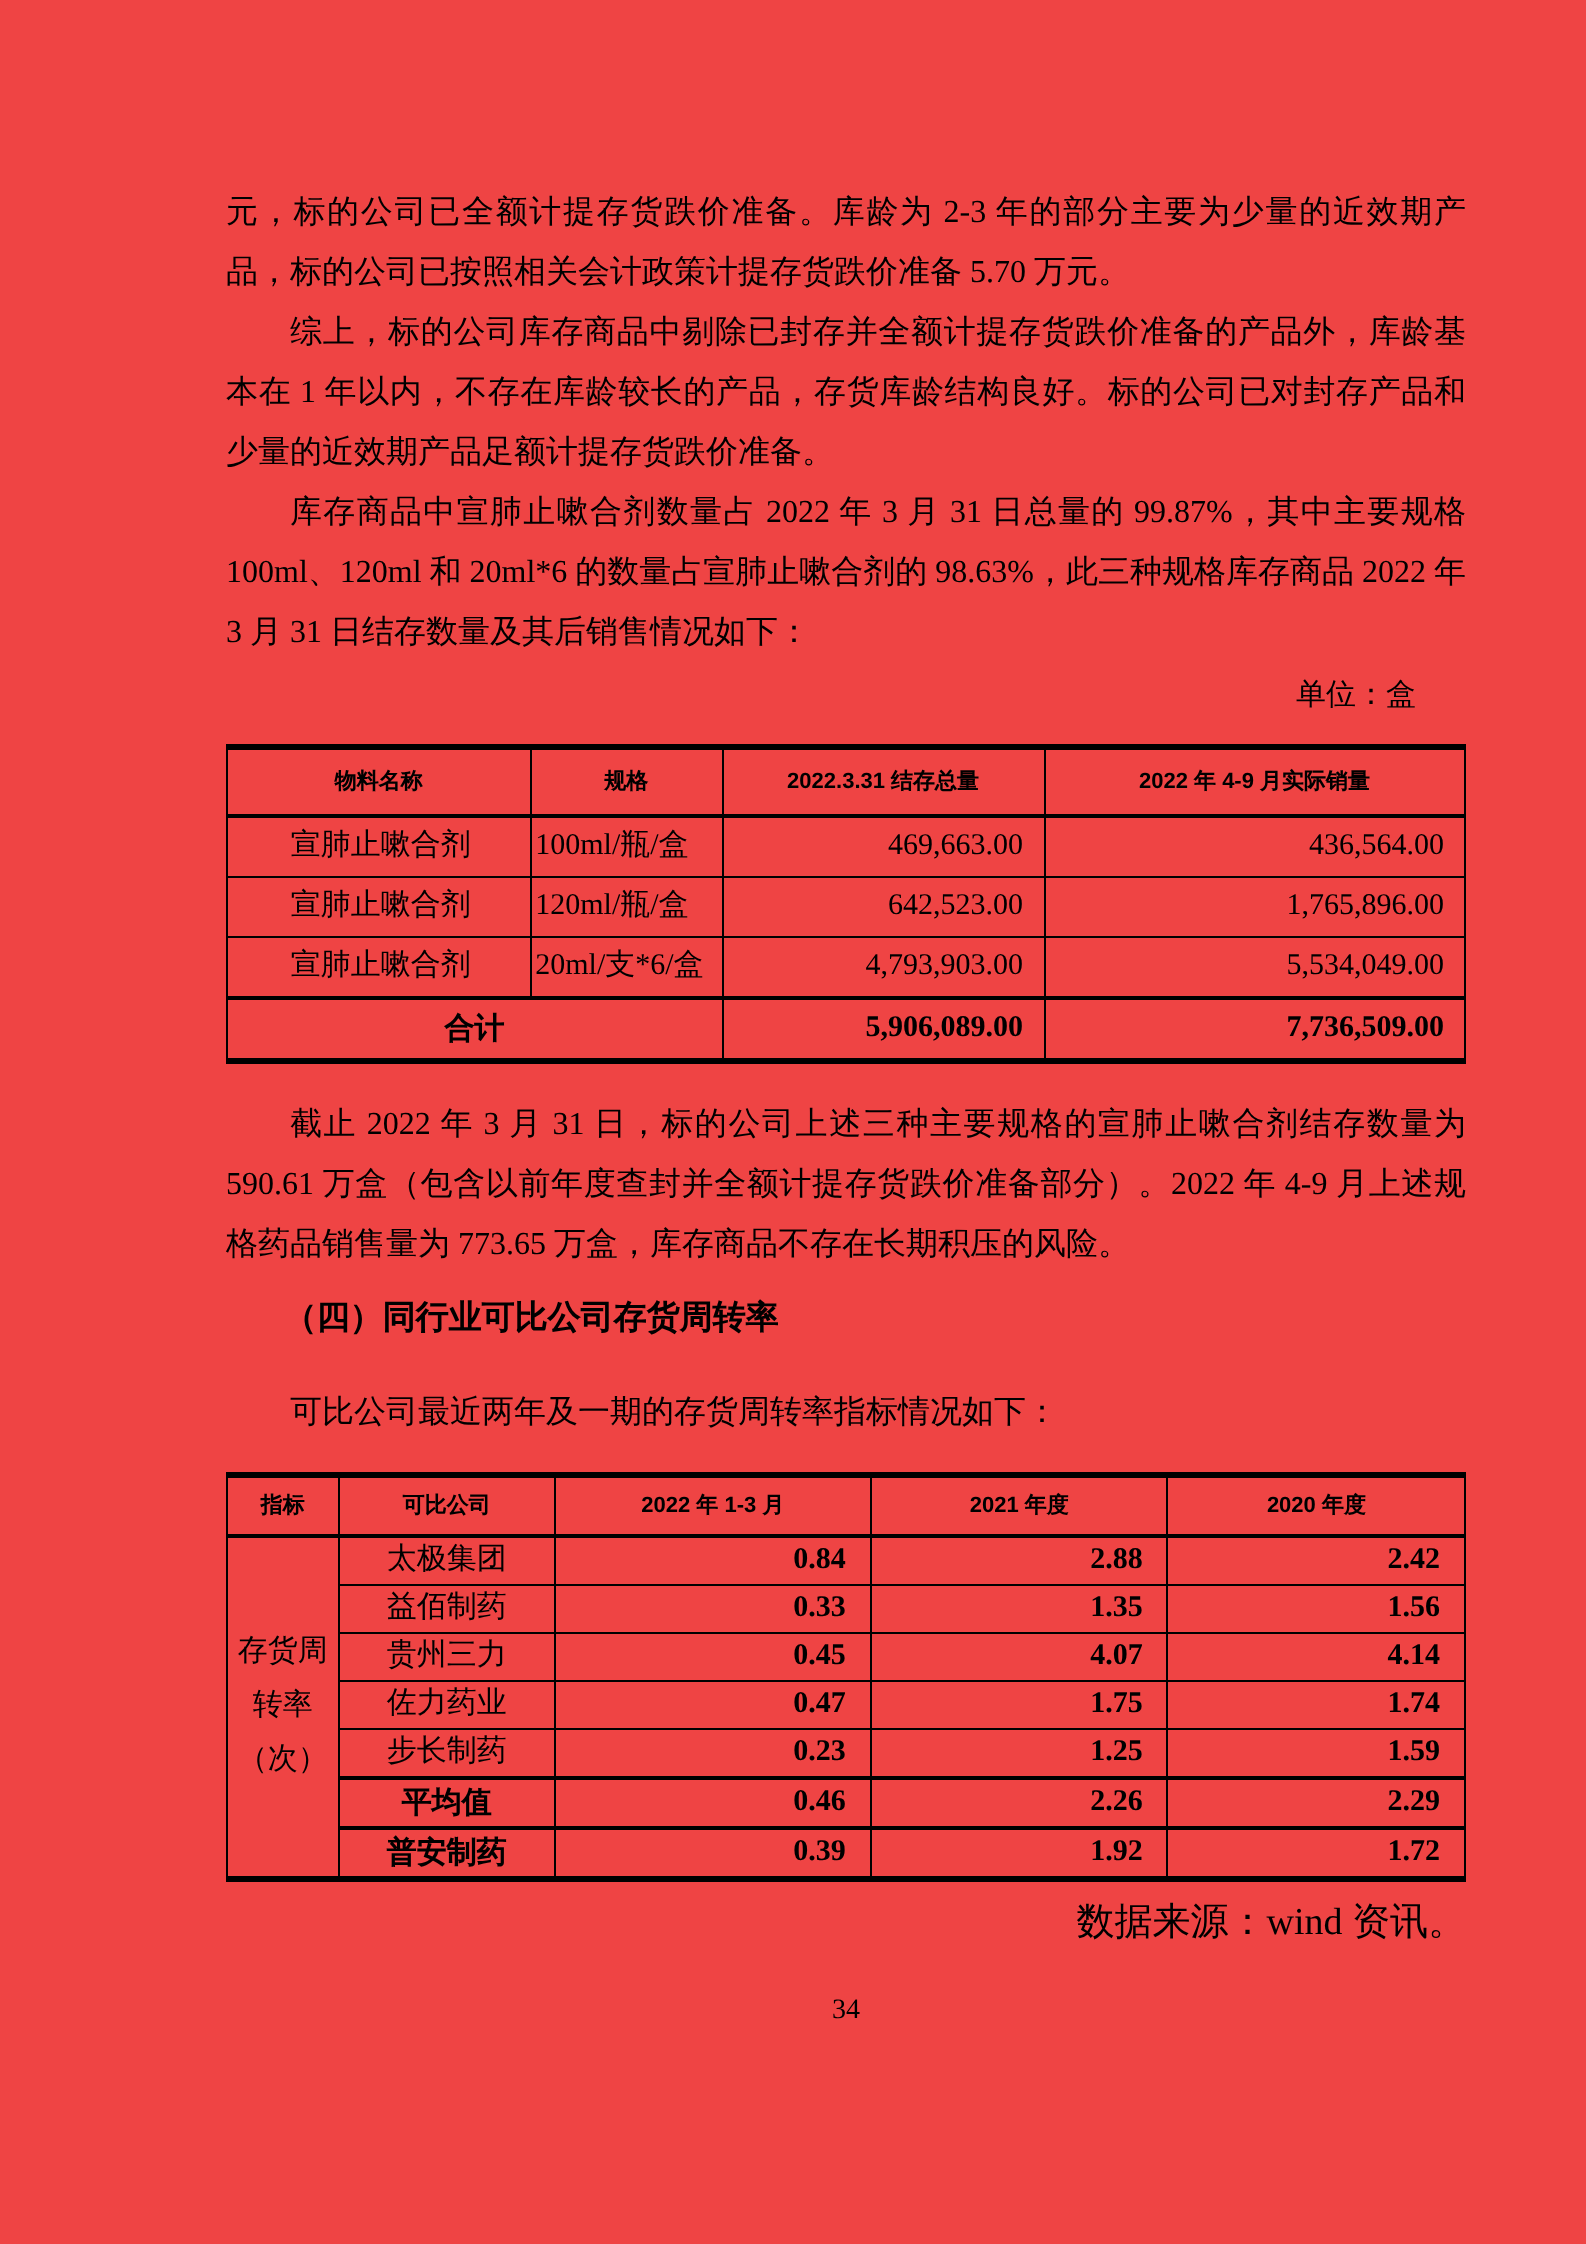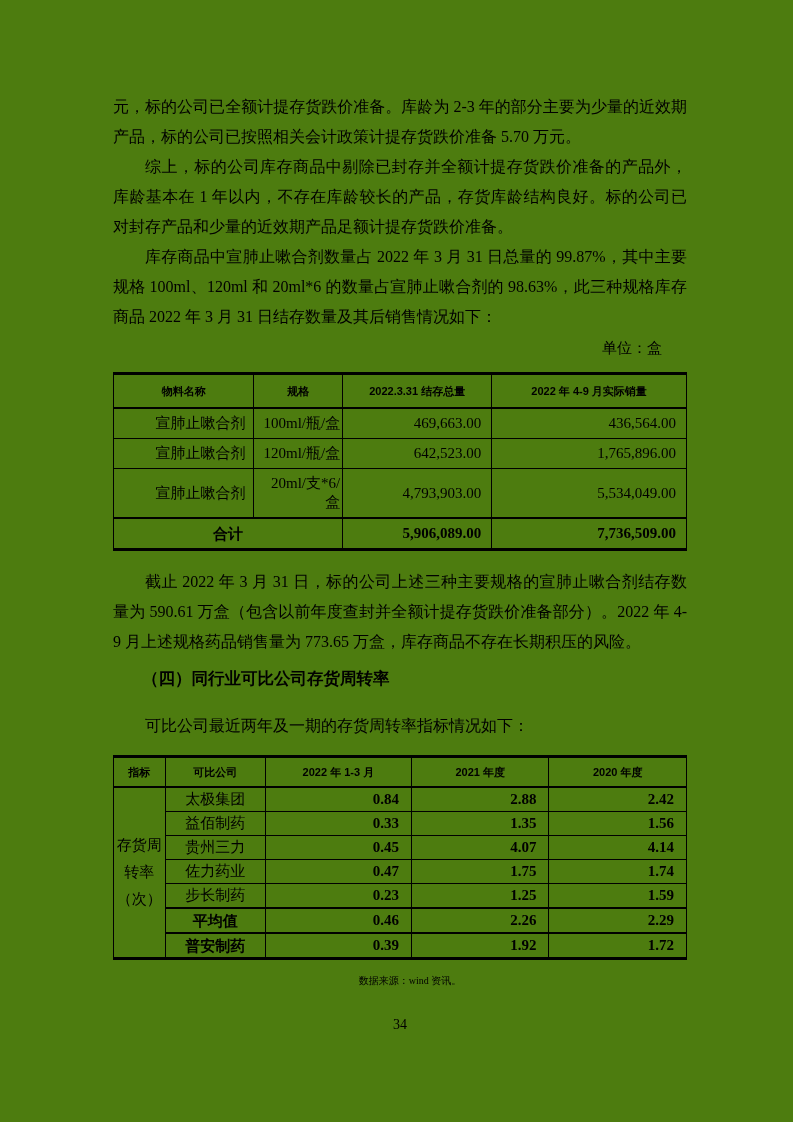--- a/index.html
+++ b/index.html
@@ -2,22 +2,22 @@
 <html><head>
 <meta charset="utf-8">
 <style>
   * { margin: 0; padding: 0; box-sizing: border-box; }
   html, body { background: #ffffff; }
   .page {
     position: relative;
     width: 793px;
     height: 1122px;
     margin: 0 auto;
-    background: #4d7c0f;
-    padding: 92px 106px 0 113px;
+    background: #ef4444;
+    padding: 92px 60px 0 113px;
     font-family: "Liberation Serif", "DejaVu Serif", serif;
     font-size: 16px;
     line-height: 30px;
     color: #000000;
     overflow: hidden;
   }
   .para { text-align: justify; }
   .para.indent { text-indent: 2em; }
   .heading {
     font-family: "Liberation Sans", "DejaVu Sans", sans-serif;
@@ -46,22 +46,22 @@
   .doc-table thead th {
     border-bottom: 2px solid #000;
     font-family: "Liberation Sans", "DejaVu Sans", sans-serif;
     font-weight: bold;
     text-align: center;
     font-size: 11px;
   }
   
   .table1 thead th { padding: 6px 2px; line-height: 20px; }
   .table1 td { padding: 5px 8px; line-height: 19px; }
-  .table1 td.name { text-align: right; padding-left: 10px; }
-  .table1 td.spec { text-align: right; padding-left: 2px; padding-right: 2px; }
+  .table1 td.name { text-align: center; padding-left: 10px; }
+  .table1 td.spec { text-align: left; padding-left: 2px; padding-right: 2px; }
   .table1 td.num { text-align: right; padding-right: 10px; }
   .table1 tr.total-row td { border-top: 2px solid #000; font-weight: bold; }
   .table1 tr.total-row td.total-label {
     text-align: center;
     font-family: "Liberation Sans", "DejaVu Sans", sans-serif;
   }
   
   .table2 { margin-top: 14px; }
   .table2 thead th { padding: 4px 2px; line-height: 20px; }
   .table2 td { padding: 2px 8px; line-height: 19px; }
@@ -71,25 +71,25 @@
     line-height: 27px;
     padding: 0 2px;
     margin-top: 20px;
   }
   .table2 td.company { text-align: center; }
   .table2 td.num { text-align: right; padding-right: 12px; font-weight: bold; }
   .table2 tr.bold-row td { border-top: 2px solid #000; font-weight: bold; }
   .table2 tr.bold-row td.company { font-family: "Liberation Sans", "DejaVu Sans", sans-serif; }
   .spacer-t1 { margin-top: 16px; }
   .source-note {
-    font-size: 10px;
+    font-size: 19px;
     line-height: 24px;
     text-indent: 2em;
     margin-top: 9px;
-    text-align: center;
+    text-align: right;
   }
   .page-num {
     text-align: center;
     font-size: 14px;
     line-height: 20px;
     margin-top: 22px;
   }
 </style>
 </head>
 <body>

